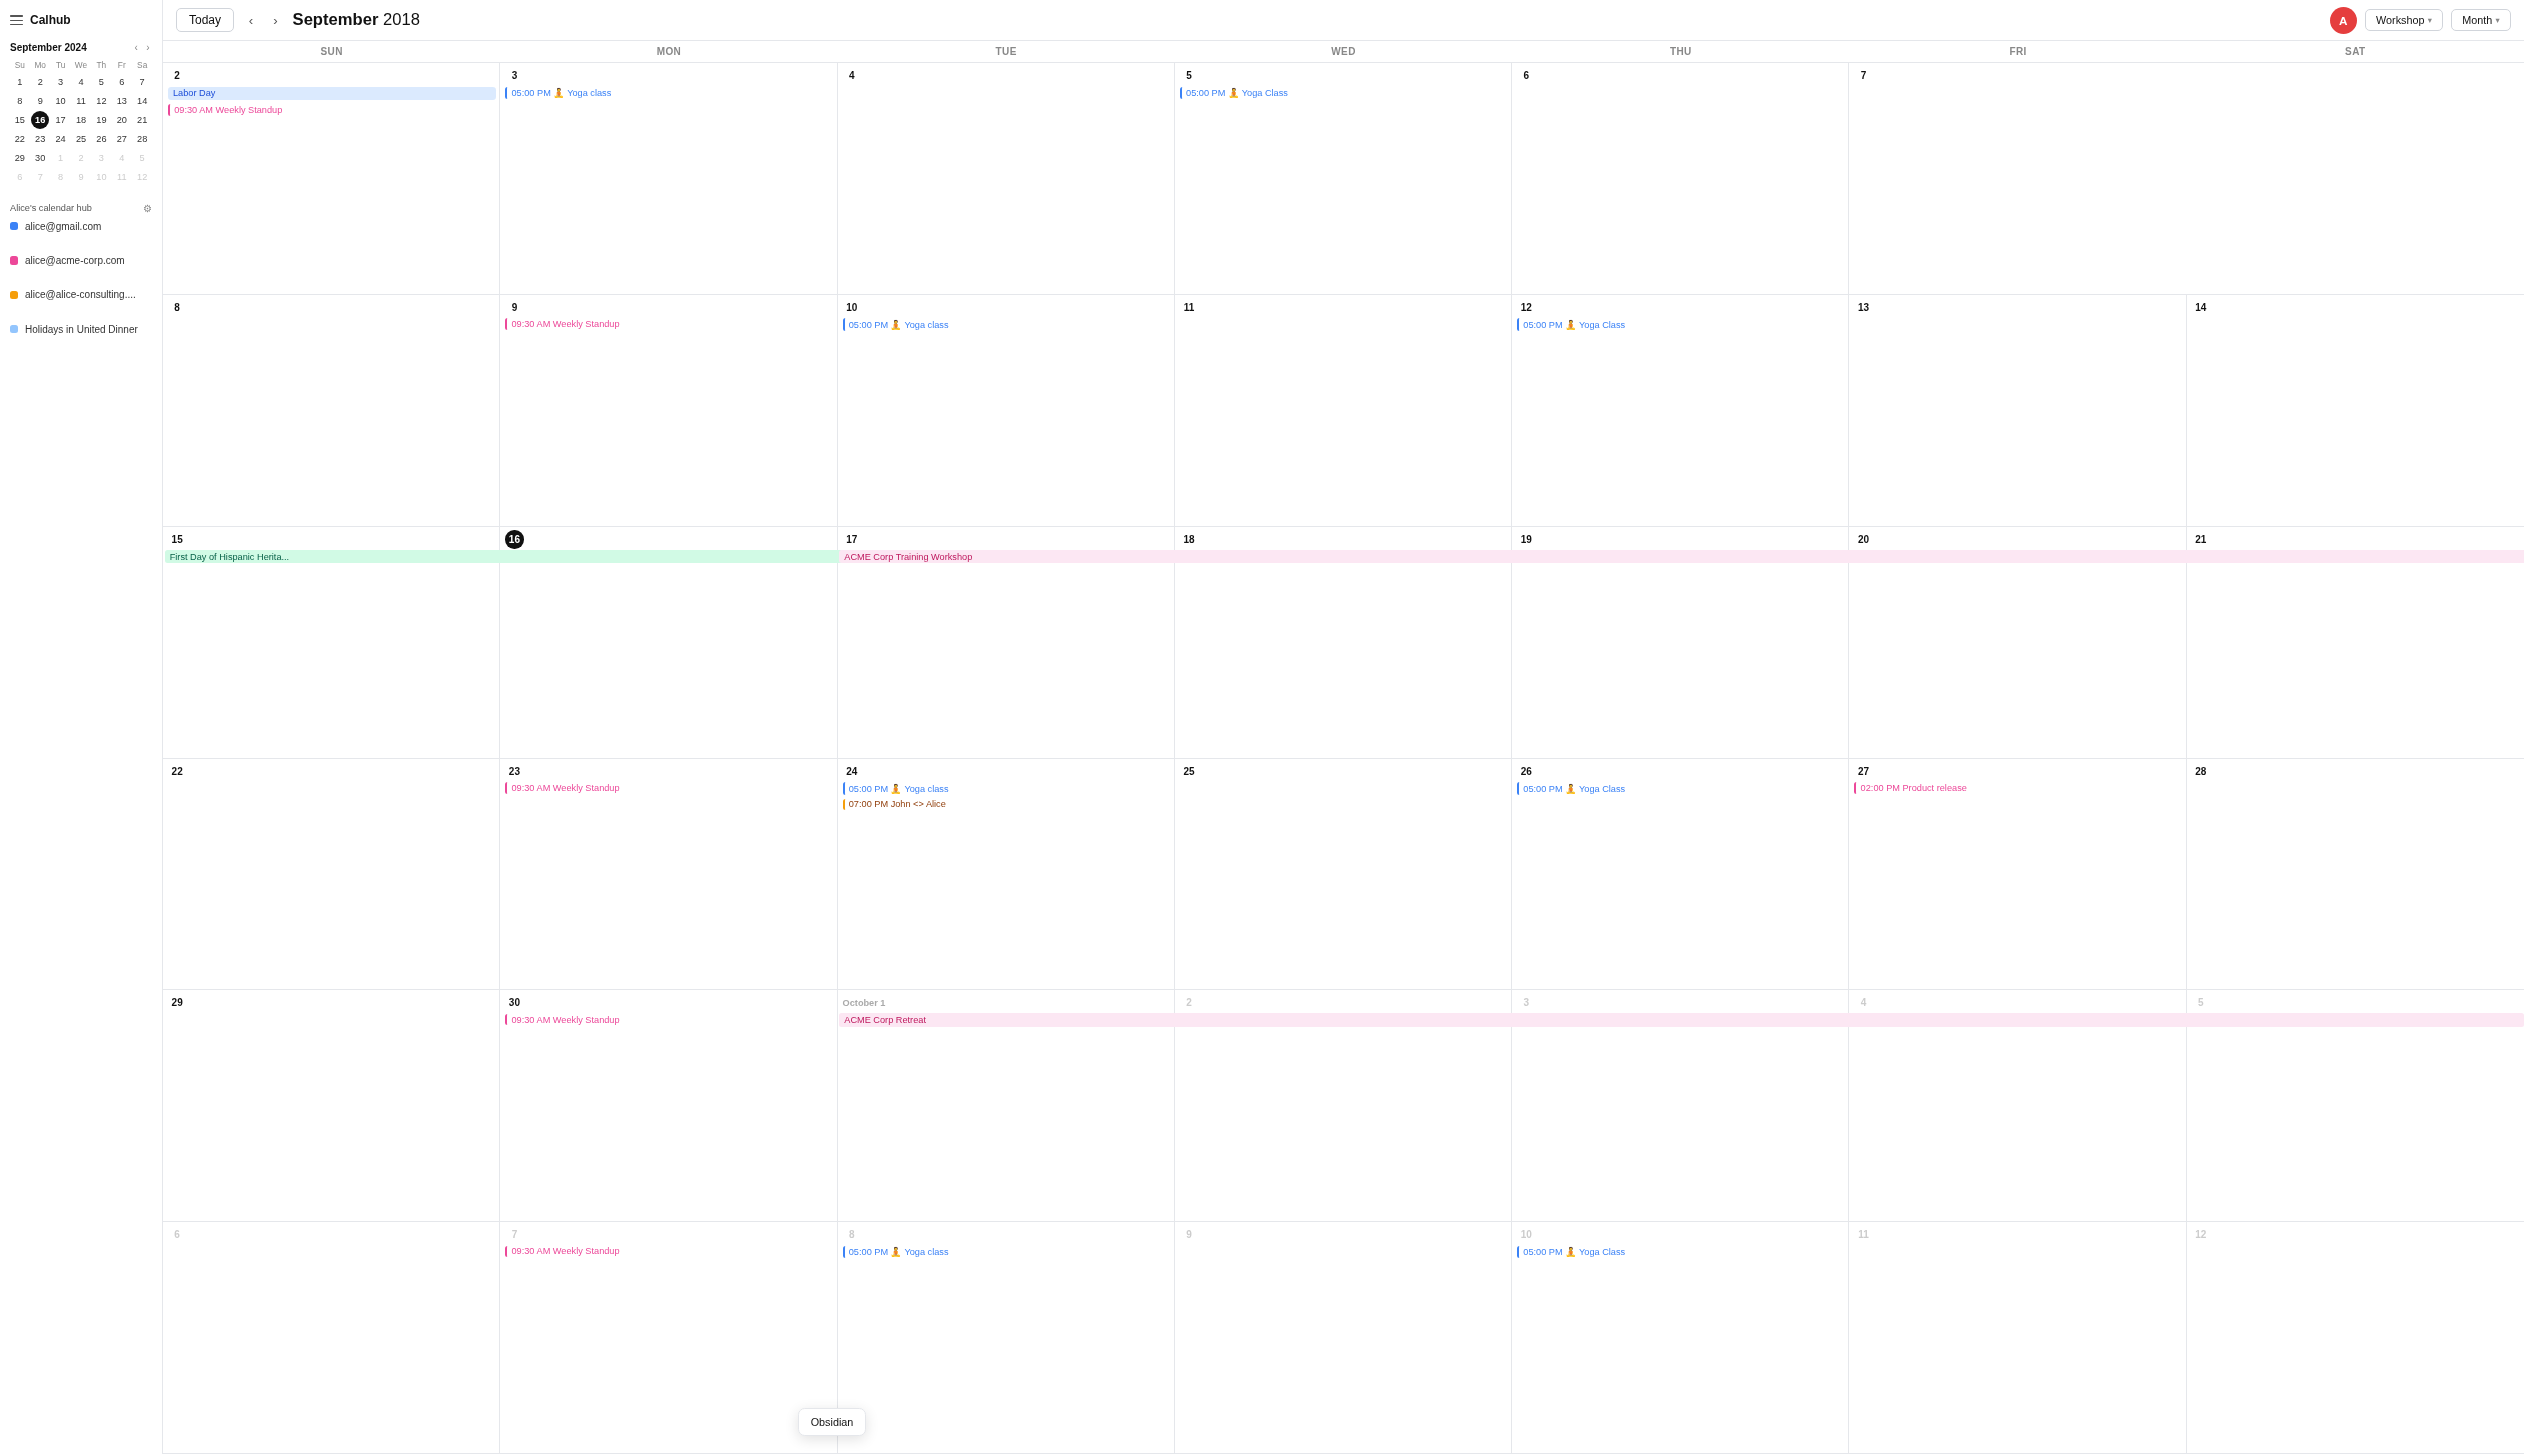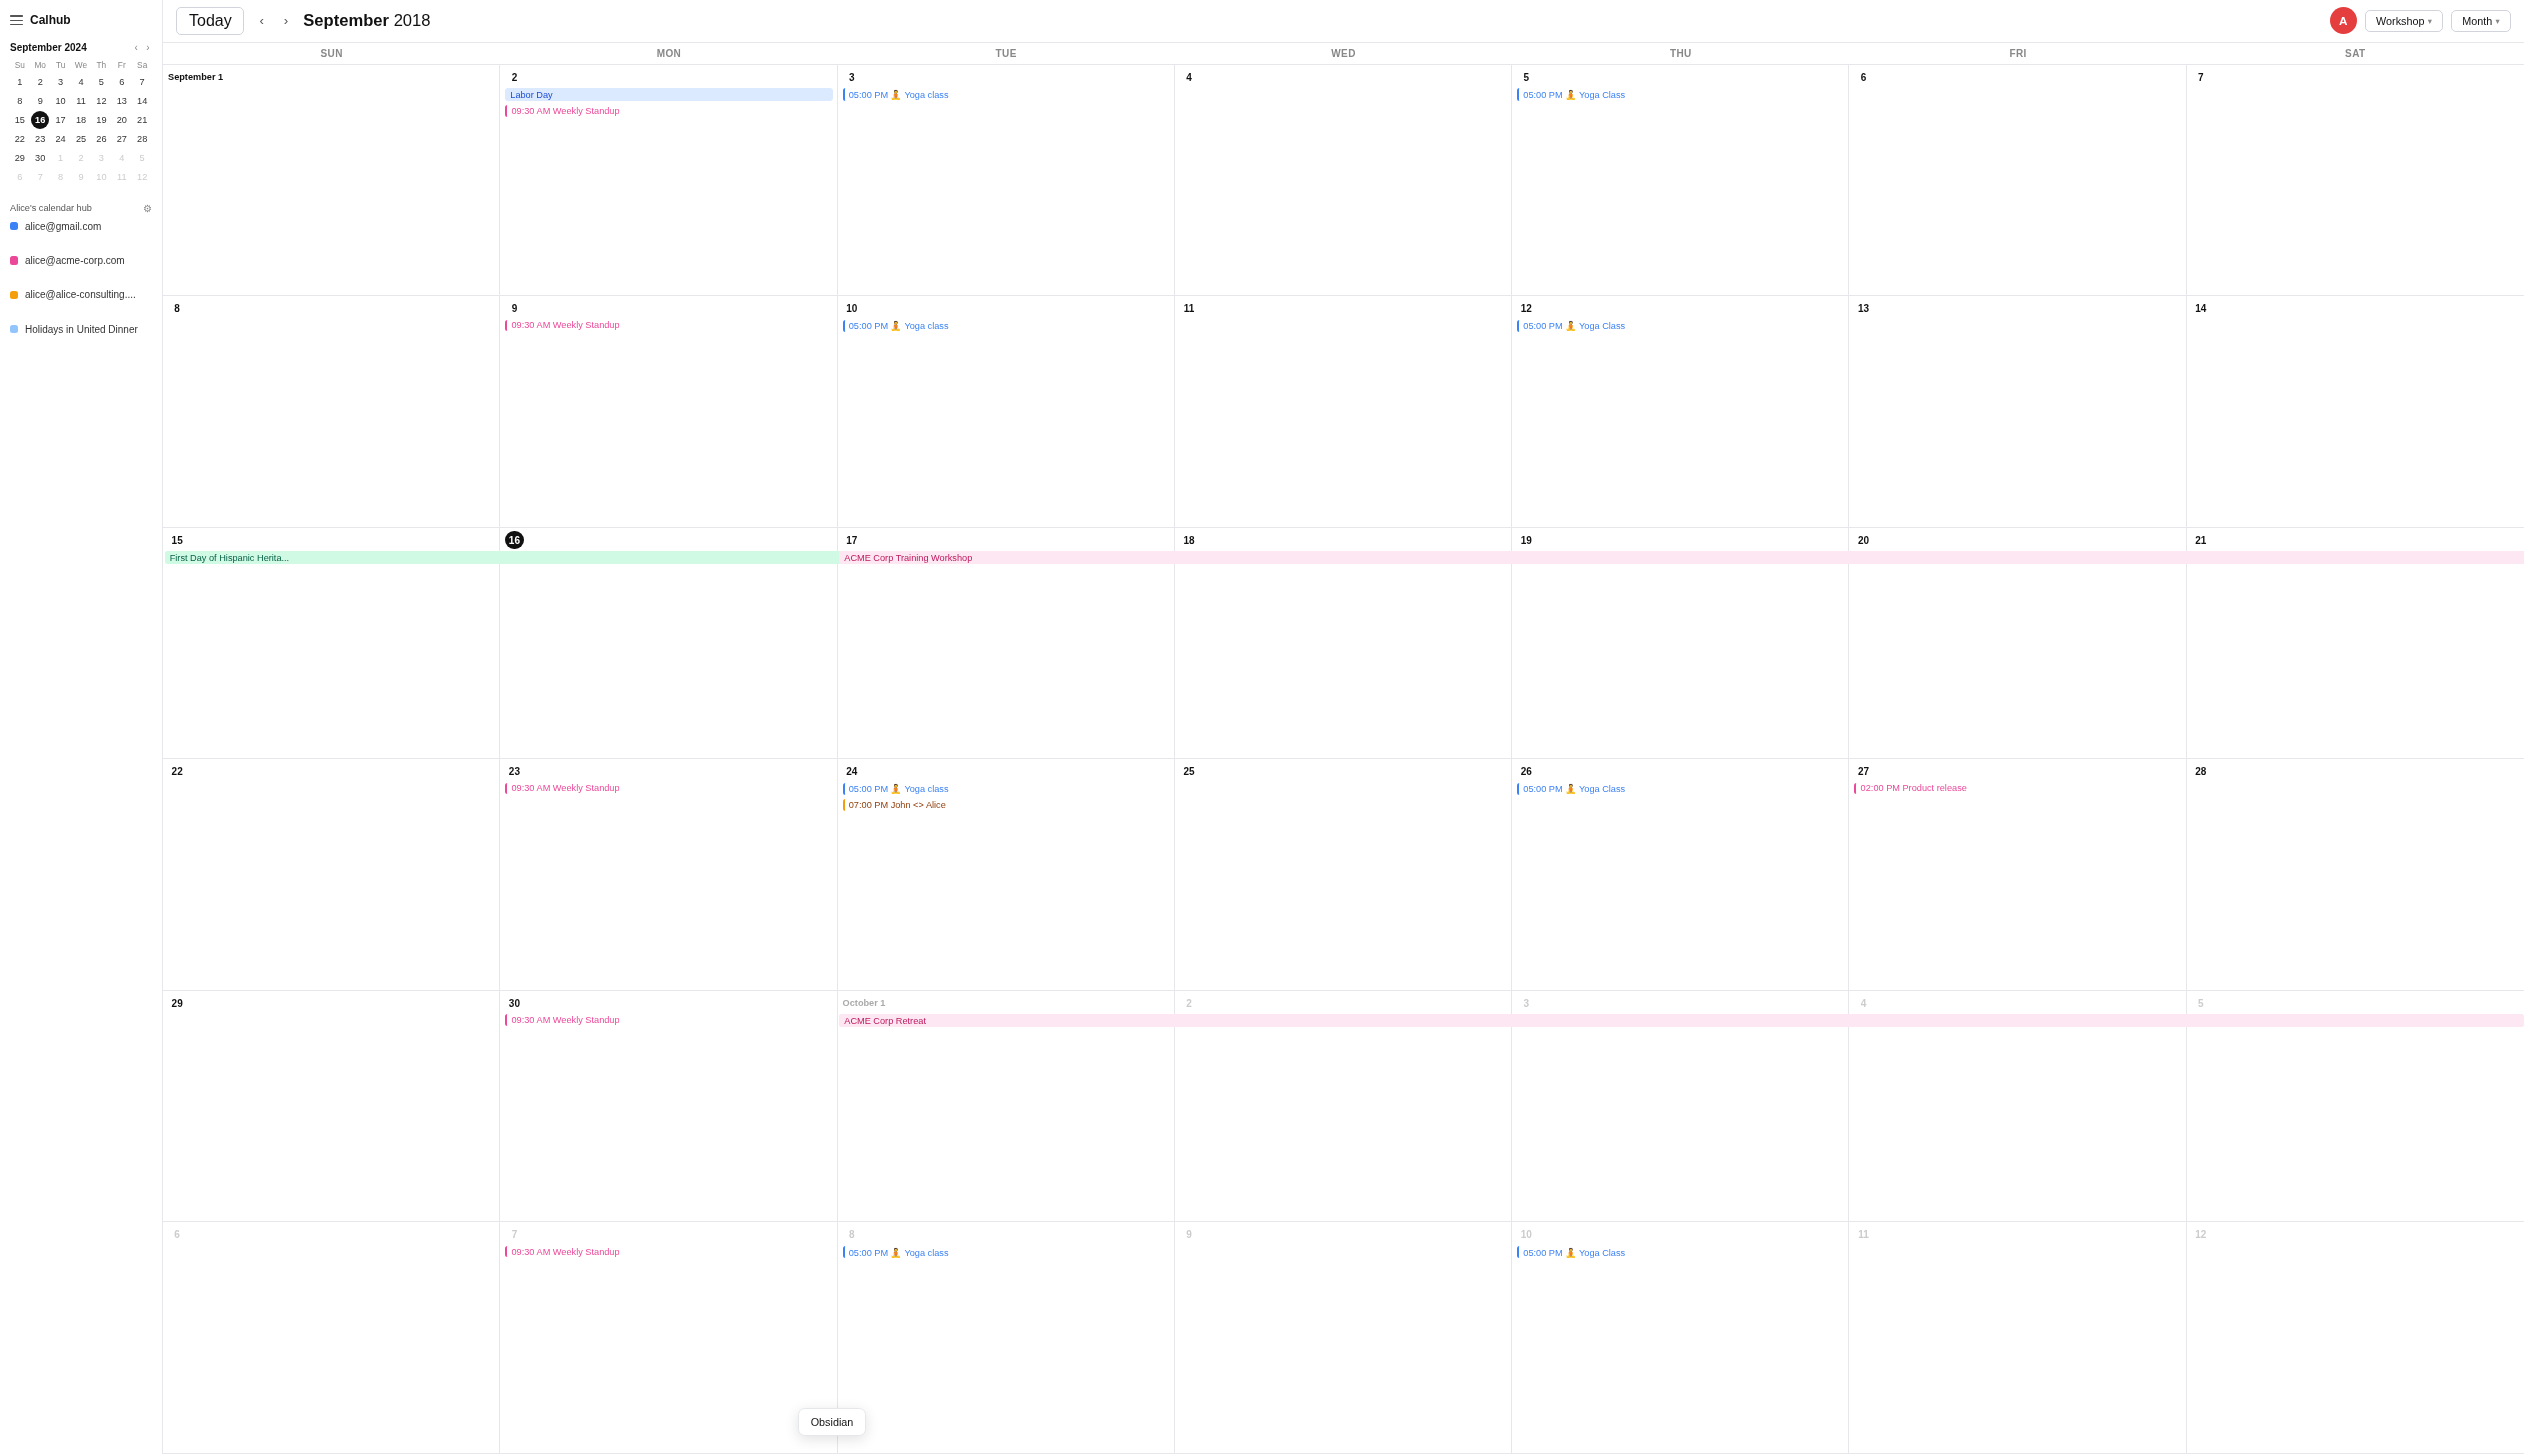--- a/index.html
+++ b/index.html
@@ -52,21 +52,21 @@
     
     #main { flex: 1; display: flex; flex-direction: column; overflow: hidden; }
 
     
     .cal-header {
       display: flex; align-items: center; padding: 6.7px 13.3px; border-bottom: 0.8px solid #e5e7eb;
       gap: 10px;
     }
     .today-btn {
       border: 0.8px solid #d1d5db; border-radius: 5px; padding: 4.2px 11.7px;
-      background: #fff; cursor: pointer; font-size: 16px; font-weight: 500; color: #111;
+      background: #fff; cursor: pointer; font-size: 12px; font-weight: 500; color: #111;
     }
     .nav-btn { background: none; border: none; cursor: pointer; font-size: 13.3px; color: #555; padding: 3.3px 5px; }
     .cal-title { font-size: 16.6px; font-weight: 700; color: #111; flex: 1; }
     .cal-title span { font-weight: 400; }
     .header-right { display: flex; align-items: center; gap: 8.3px; margin-left: auto; }
     .avatar { width: 27px; height: 27px; background: #e53e3e; border-radius: 50%; display: flex; align-items: center; justify-content: center; color: #fff; font-weight: 600; font-size: 11.7px; }
     .dropdown-btn {
       border: 0.8px solid #d1d5db; border-radius: 5px; padding: 4.2px 10px;
       background: #fff; cursor: pointer; font-size: 10.8px; font-weight: 500; color: #111;
       display: flex; align-items: center; gap: 3.3px;
@@ -242,21 +242,20 @@
       <div class="dow-cell">Mon</div>
       <div class="dow-cell">Tue</div>
       <div class="dow-cell">Wed</div>
       <div class="dow-cell">Thu</div>
       <div class="dow-cell">Fri</div>
       <div class="dow-cell">Sat</div>
     </div>
 
   <div class="cal-grid" id="cal-grid">
       <div class="cal-week">
-        <div class="cal-cell"><div class="day-num sunday bold" style="width: auto; border-radius: 3.3px; font-size: 9.2px; font-weight: 700; color: rgb(17, 17, 17);">September 1</div></div>
         <div class="cal-cell"><div class="day-num bold">2</div><div class="event" style="background: rgb(219, 234, 254); color: rgb(29, 78, 216); border-radius: 3.3px; padding: 1.7px 5px;">Labor Day</div><div class="event" style="border-left: 2.5px solid rgb(236, 72, 153); color: rgb(236, 72, 153); background: transparent; padding-left: 4.2px;">09:30 AM Weekly Standup</div></div>
         <div class="cal-cell"><div class="day-num bold">3</div><div class="event" style="border-left: 2.5px solid rgb(59, 130, 246); color: rgb(59, 130, 246); background: transparent; padding-left: 4.2px;">05:00 PM 🧘 Yoga class</div></div>
         <div class="cal-cell"><div class="day-num bold">4</div></div>
         <div class="cal-cell"><div class="day-num bold">5</div><div class="event" style="border-left: 2.5px solid rgb(59, 130, 246); color: rgb(59, 130, 246); background: transparent; padding-left: 4.2px;">05:00 PM 🧘 Yoga Class</div></div>
         <div class="cal-cell"><div class="day-num bold">6</div></div>
         <div class="cal-cell"><div class="day-num bold">7</div></div>
       </div>
       <div class="cal-week">
         <div class="cal-cell"><div class="day-num sunday bold">8</div></div>
         <div class="cal-cell"><div class="day-num bold">9</div><div class="event" style="border-left: 2.5px solid rgb(236, 72, 153); color: rgb(236, 72, 153); background: transparent; padding-left: 4.2px;">09:30 AM Weekly Standup</div></div>

